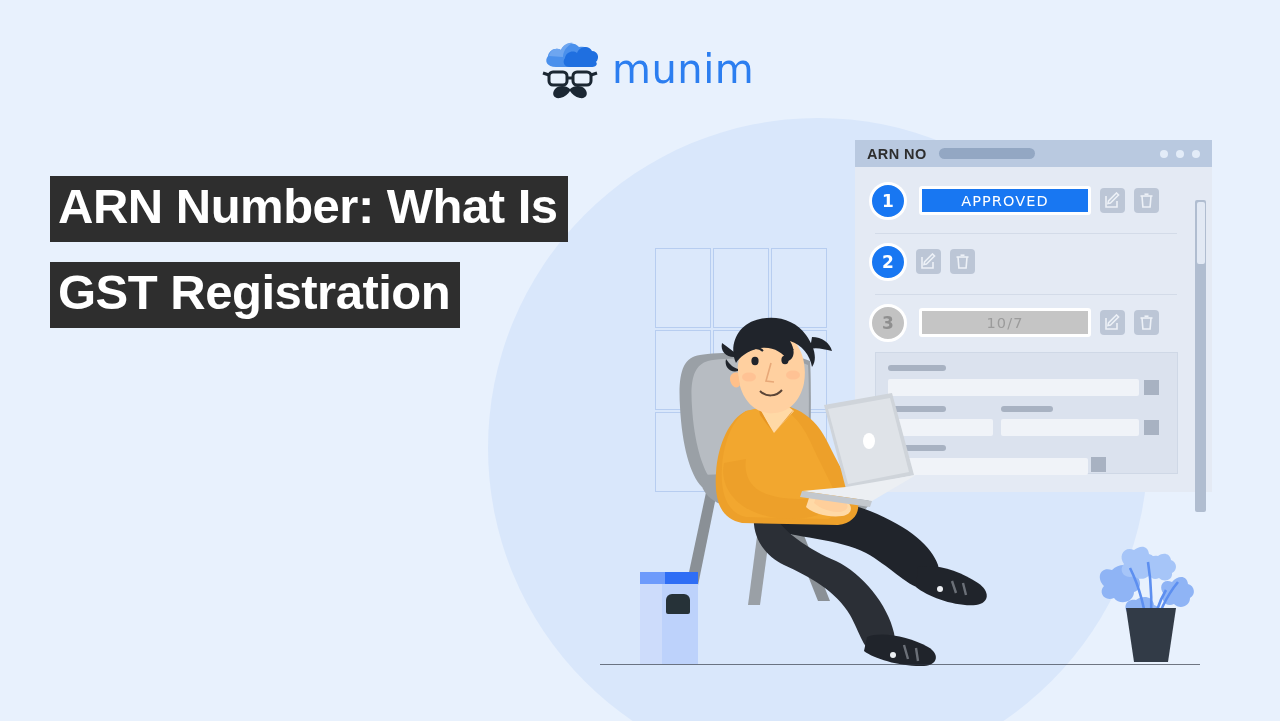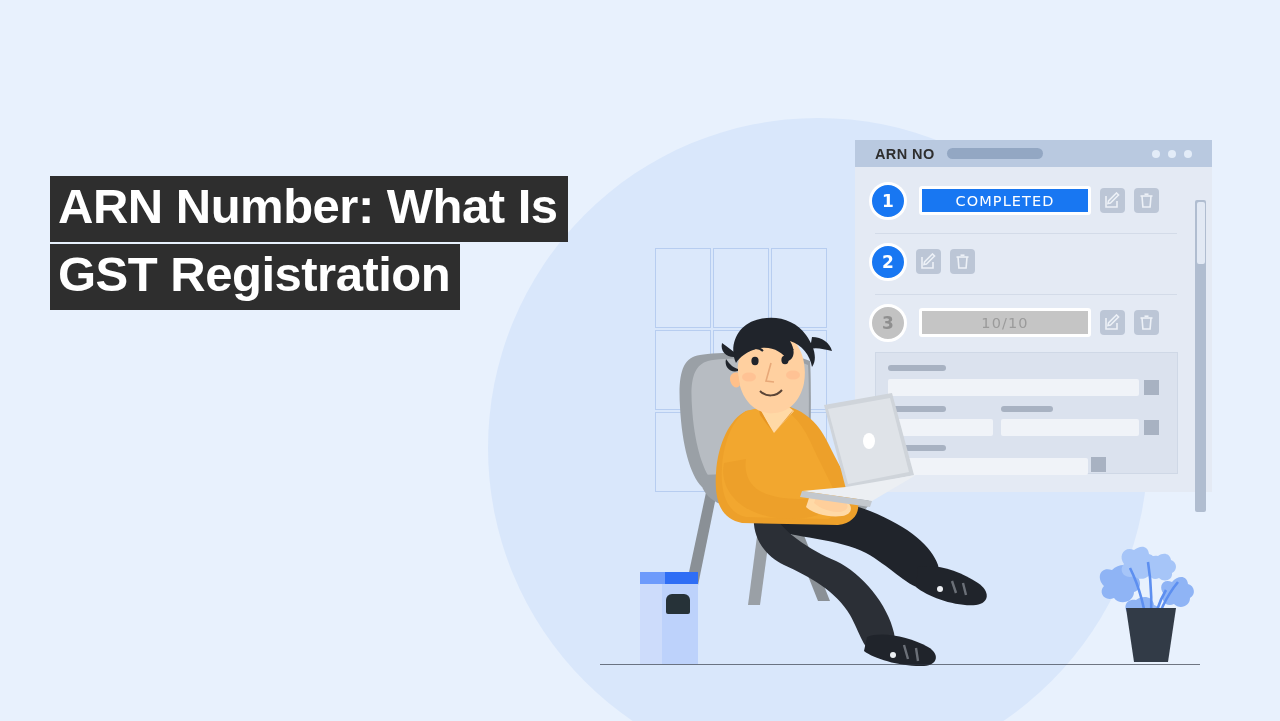--- a/index.html
+++ b/index.html
@@ -48,21 +48,21 @@
   }
   .headline .ln{
     display:block;
     background:#2e2e2e;
     color:#ffffff;
     font-weight:bold;
     font-size:49px;
     line-height:1.06;
     letter-spacing:-0.5px;
     padding:5px 10px 9px 8px;
-    margin-bottom:2px;
+    margin-bottom:20px;
     width:max-content;
     max-width:660px;
     white-space:nowrap;
   }
 
   
   .panes{position:absolute;left:655px;top:248px;}
   .pane{
     position:absolute;
     border:1px solid #b7cdf0;
@@ -77,21 +77,21 @@
 
   
   .arn-panel{
     position:absolute;left:855px;top:140px;
     width:357px;height:352px;
     background:#e4eaf4;
     box-shadow:0 0 0 0 rgba(0,0,0,0);
   }
   .arn-header{
     height:27px;background:#b9c9e0;
-    display:flex;align-items:center;padding:0 20px;
+    display:flex;align-items:center;padding:0 12px;
     gap:12px;
   }
   .arn-header .ttl{
     font-size:14.5px;font-weight:bold;color:#2e2e2e;letter-spacing:.4px;
   }
   .arn-header .fakebar{
     width:96px;height:11px;border-radius:6px;background:#93a7c3;
   }
   .arn-header .dots{margin-left:auto;display:flex;gap:8px;}
   .arn-header .dot{width:8px;height:8px;border-radius:50%;background:#e3ecf8;}
@@ -178,20 +178,41 @@
   .person{position:absolute;left:660px;top:315px;width:400px;height:360px;}
 </style>
 </head>
 <body>
 
 <div id="stage">
 
   <div class="bg-base"></div>
   <div class="bg-circle"></div>
 
+  <div class="logo-wrap">
+    <div class="logo-mark">
+      <svg width="62" height="64" viewBox="0 0 62 64">
+
+        <path d="M16 30 C7 30 4 24 8 19 C9 13 16 10 21 13 C24 6 34 4 39 10 C48 8 54 15 52 22 C58 24 57 30 50 30 Z" fill="#4a90ec"></path>
+        <path d="M30 30 C24 30 22 25 25 21 C26 15 33 13 37 16 C40 9 49 8 52 14 C58 14 60 21 56 25 C58 27 56 30 52 30 Z" fill="#1f6fe0"></path>
+        <path d="M9 19 C10 13 16 10 21 13 C23 8 28 5 33 6 C26 9 23 15 23 20 Z" fill="#6ea6f0"></path>
+
+        <g fill="none" stroke="#1b2733" stroke-width="3">
+          <rect x="9" y="35" width="18" height="13" rx="4"></rect>
+          <rect x="33" y="35" width="18" height="13" rx="4"></rect>
+          <path d="M27 41 L33 41"></path>
+          <path d="M9 38 L3 36"></path>
+          <path d="M51 38 L57 36"></path>
+        </g>
+
+        <path d="M30 52 C26 48 18 48 15 52 C11 57 14 62 20 61 C25 60 28 57 30 54 C32 57 35 60 40 61 C46 62 49 57 45 52 C42 48 34 48 30 52 Z" fill="#1b2733"></path>
+      </svg>
+    </div>
+    <div class="logo-word">munim</div>
+  </div>
 
   <div class="panes">
     <div class="pane" style="left:0px;   top:0px;   width:54px; height:78px;"></div>
     <div class="pane" style="left:58px;  top:0px;   width:54px; height:78px;"></div>
     <div class="pane" style="left:116px; top:0px;   width:54px; height:78px;"></div>
     <div class="pane" style="left:0px;   top:82px;  width:54px; height:78px;"></div>
     <div class="pane" style="left:58px;  top:82px;  width:54px; height:78px;"></div>
     <div class="pane" style="left:116px; top:82px;  width:54px; height:78px;"></div>
     <div class="pane" style="left:0px;   top:164px; width:54px; height:78px;"></div>
     <div class="pane" style="left:58px;  top:164px; width:54px; height:78px;"></div>
@@ -215,21 +236,21 @@
       </span>
     </div>
 
     <div class="arn-body">
 
       <div class="rowsep s1"></div>
       <div class="rowsep s2"></div>
 
       <div class="arn-row r1">
         <div class="num-badge">1</div>
-        <div class="status-pill">COMPLETED</div>
+        <div class="status-pill">APPROVED</div>
         <div class="act">
           <svg width="17" height="17" viewBox="0 0 17 17" fill="none" stroke="#edf1f7" stroke-width="1.6">
             <path d="M2 4 L2 15 L13 15 L13 9"></path>
               <path d="M6.5 11 L14.5 3 L12.5 1 L4.5 9 L4 11.5 Z"></path>
           </svg>
         </div>
         <div class="act">
           <svg width="17" height="17" viewBox="0 0 17 17" fill="none" stroke="#edf1f7" stroke-width="1.6">
             <path d="M2.5 4 L14.5 4"></path>
               <path d="M6.5 2.2 L10.5 2.2"></path>
@@ -250,21 +271,21 @@
           <svg width="17" height="17" viewBox="0 0 17 17" fill="none" stroke="#edf1f7" stroke-width="1.6">
             <path d="M2.5 4 L14.5 4"></path>
               <path d="M6.5 2.2 L10.5 2.2"></path>
               <path d="M4 4 L4.9 15 L12.1 15 L13 4"></path>
           </svg>
         </div>
       </div>
 
       <div class="arn-row r3">
         <div class="num-badge muted">3</div>
-        <div class="status-pill muted">10/10</div>
+        <div class="status-pill muted">10/7</div>
         <div class="act">
           <svg width="17" height="17" viewBox="0 0 17 17" fill="none" stroke="#edf1f7" stroke-width="1.6">
             <path d="M2 4 L2 15 L13 15 L13 9"></path>
               <path d="M6.5 11 L14.5 3 L12.5 1 L4.5 9 L4 11.5 Z"></path>
           </svg>
         </div>
         <div class="act">
           <svg width="17" height="17" viewBox="0 0 17 17" fill="none" stroke="#edf1f7" stroke-width="1.6">
             <path d="M2.5 4 L14.5 4"></path>
               <path d="M6.5 2.2 L10.5 2.2"></path>

